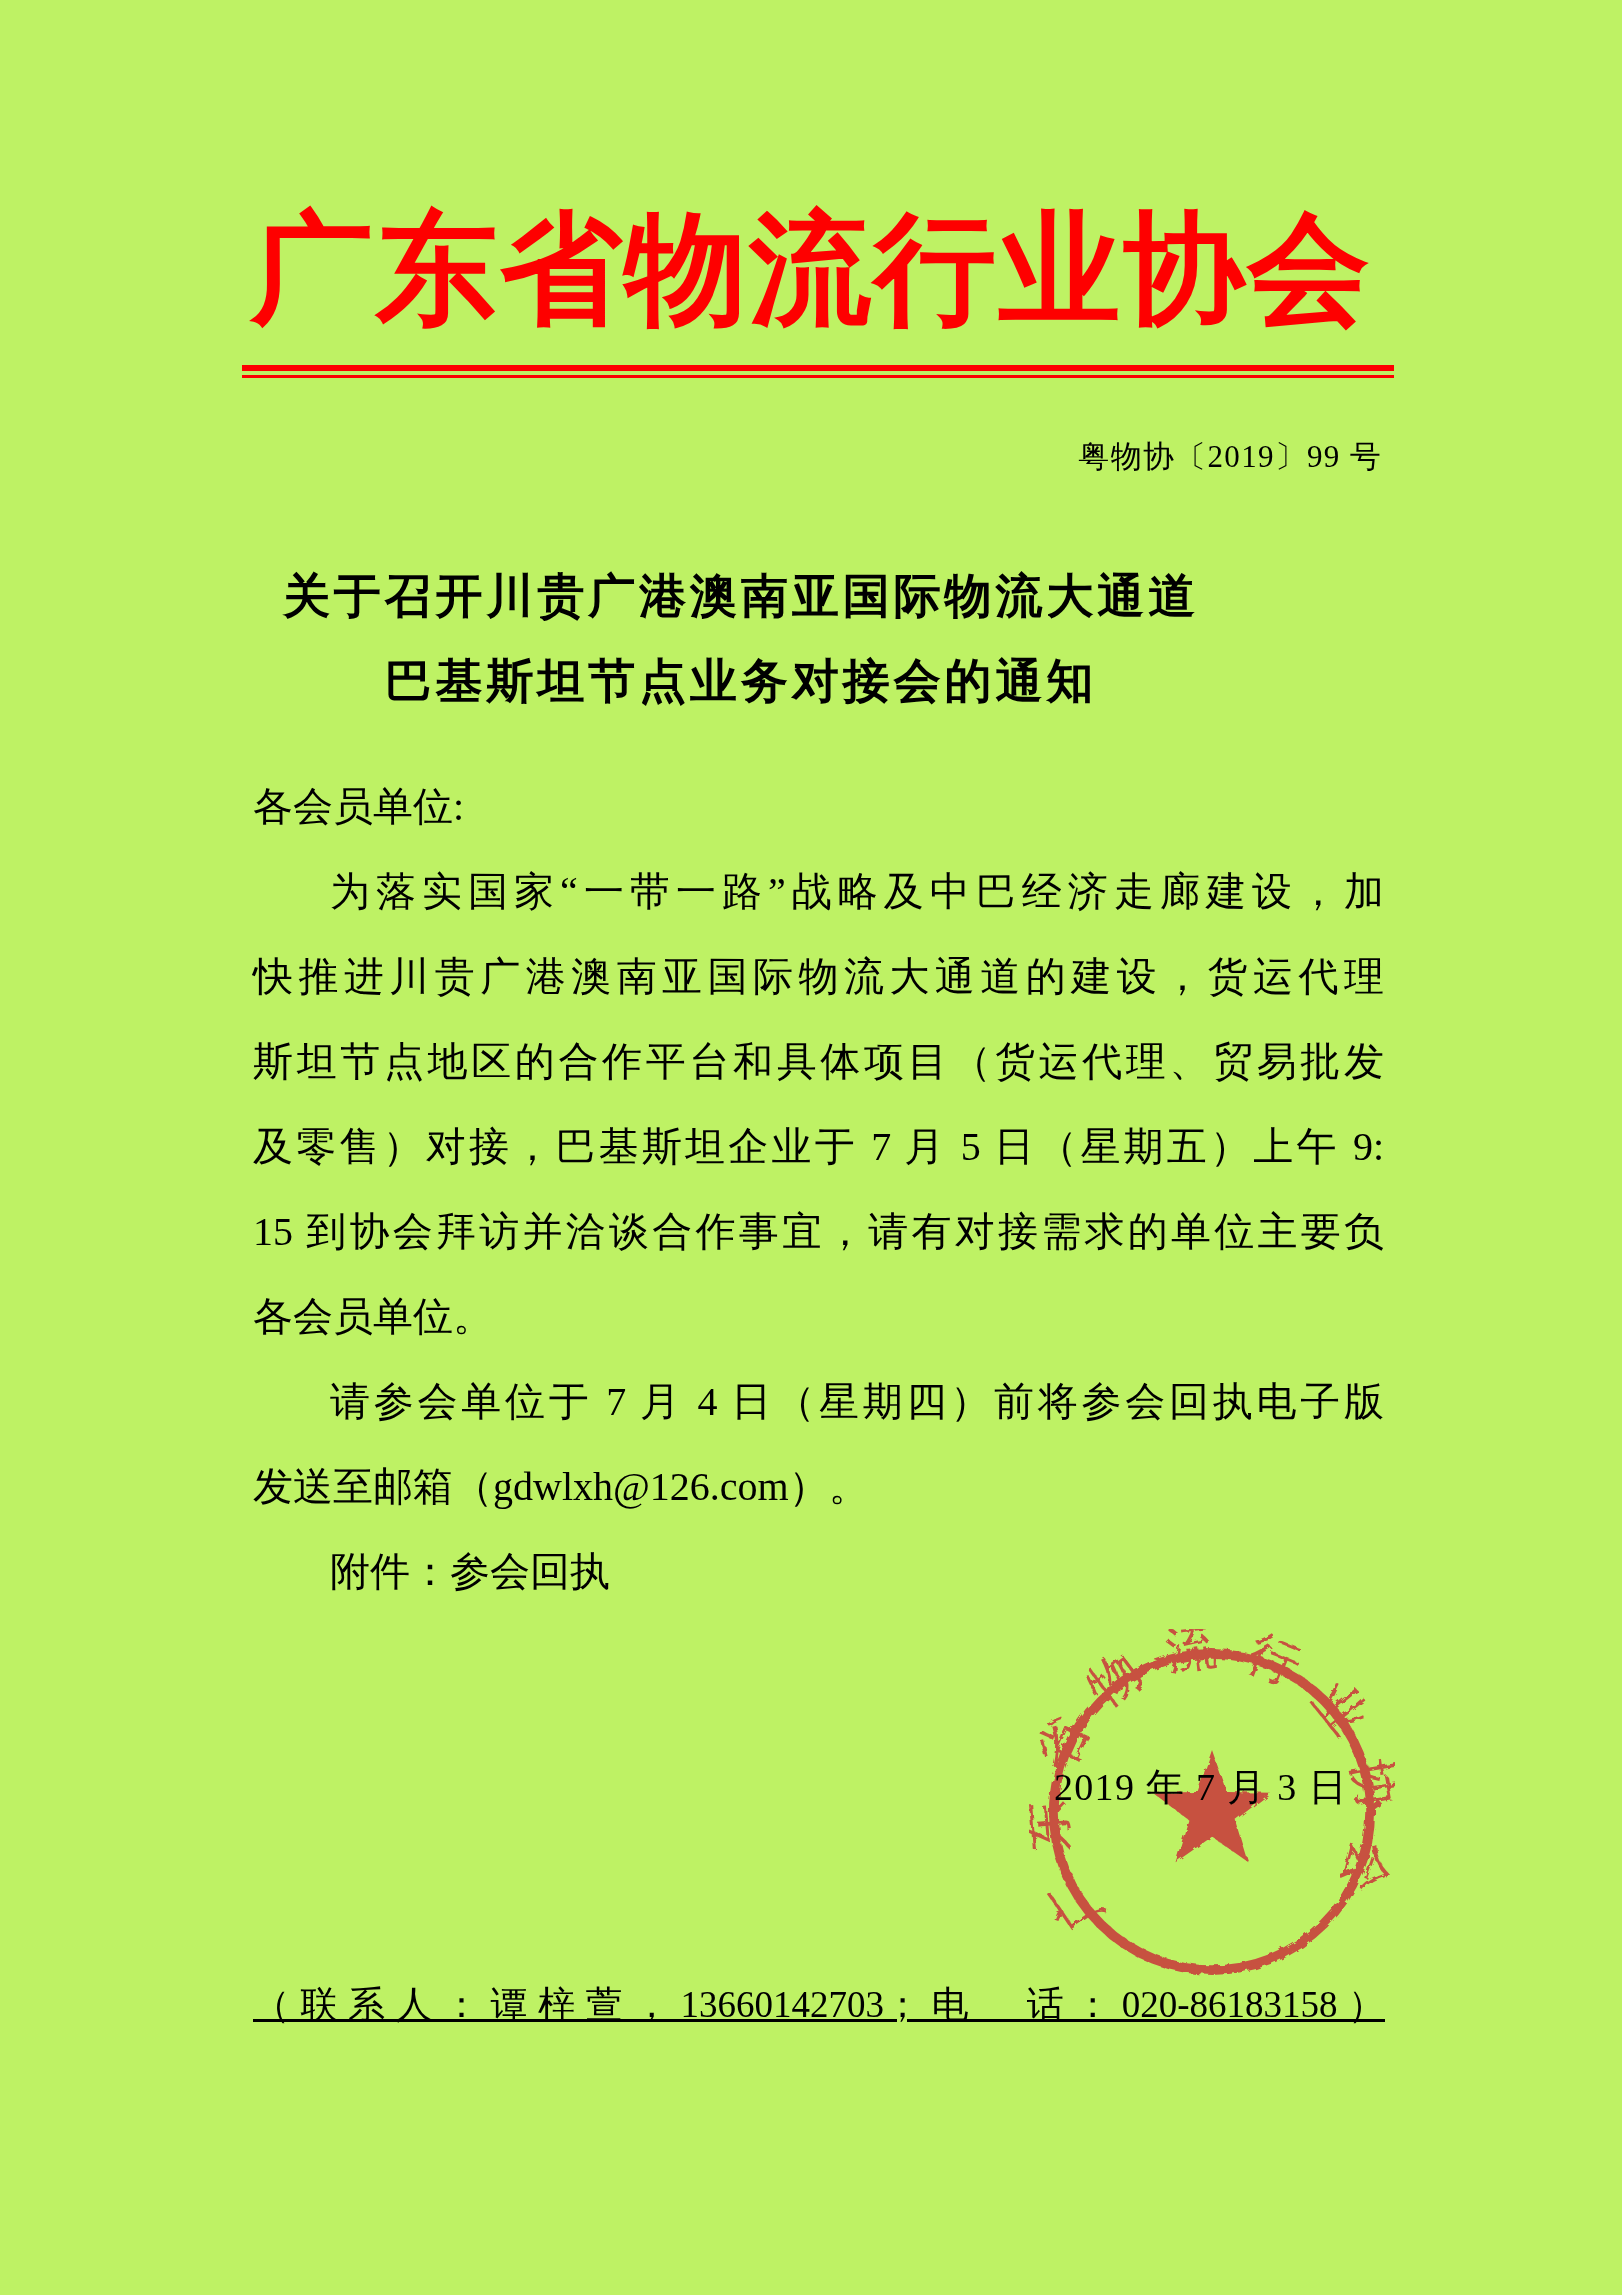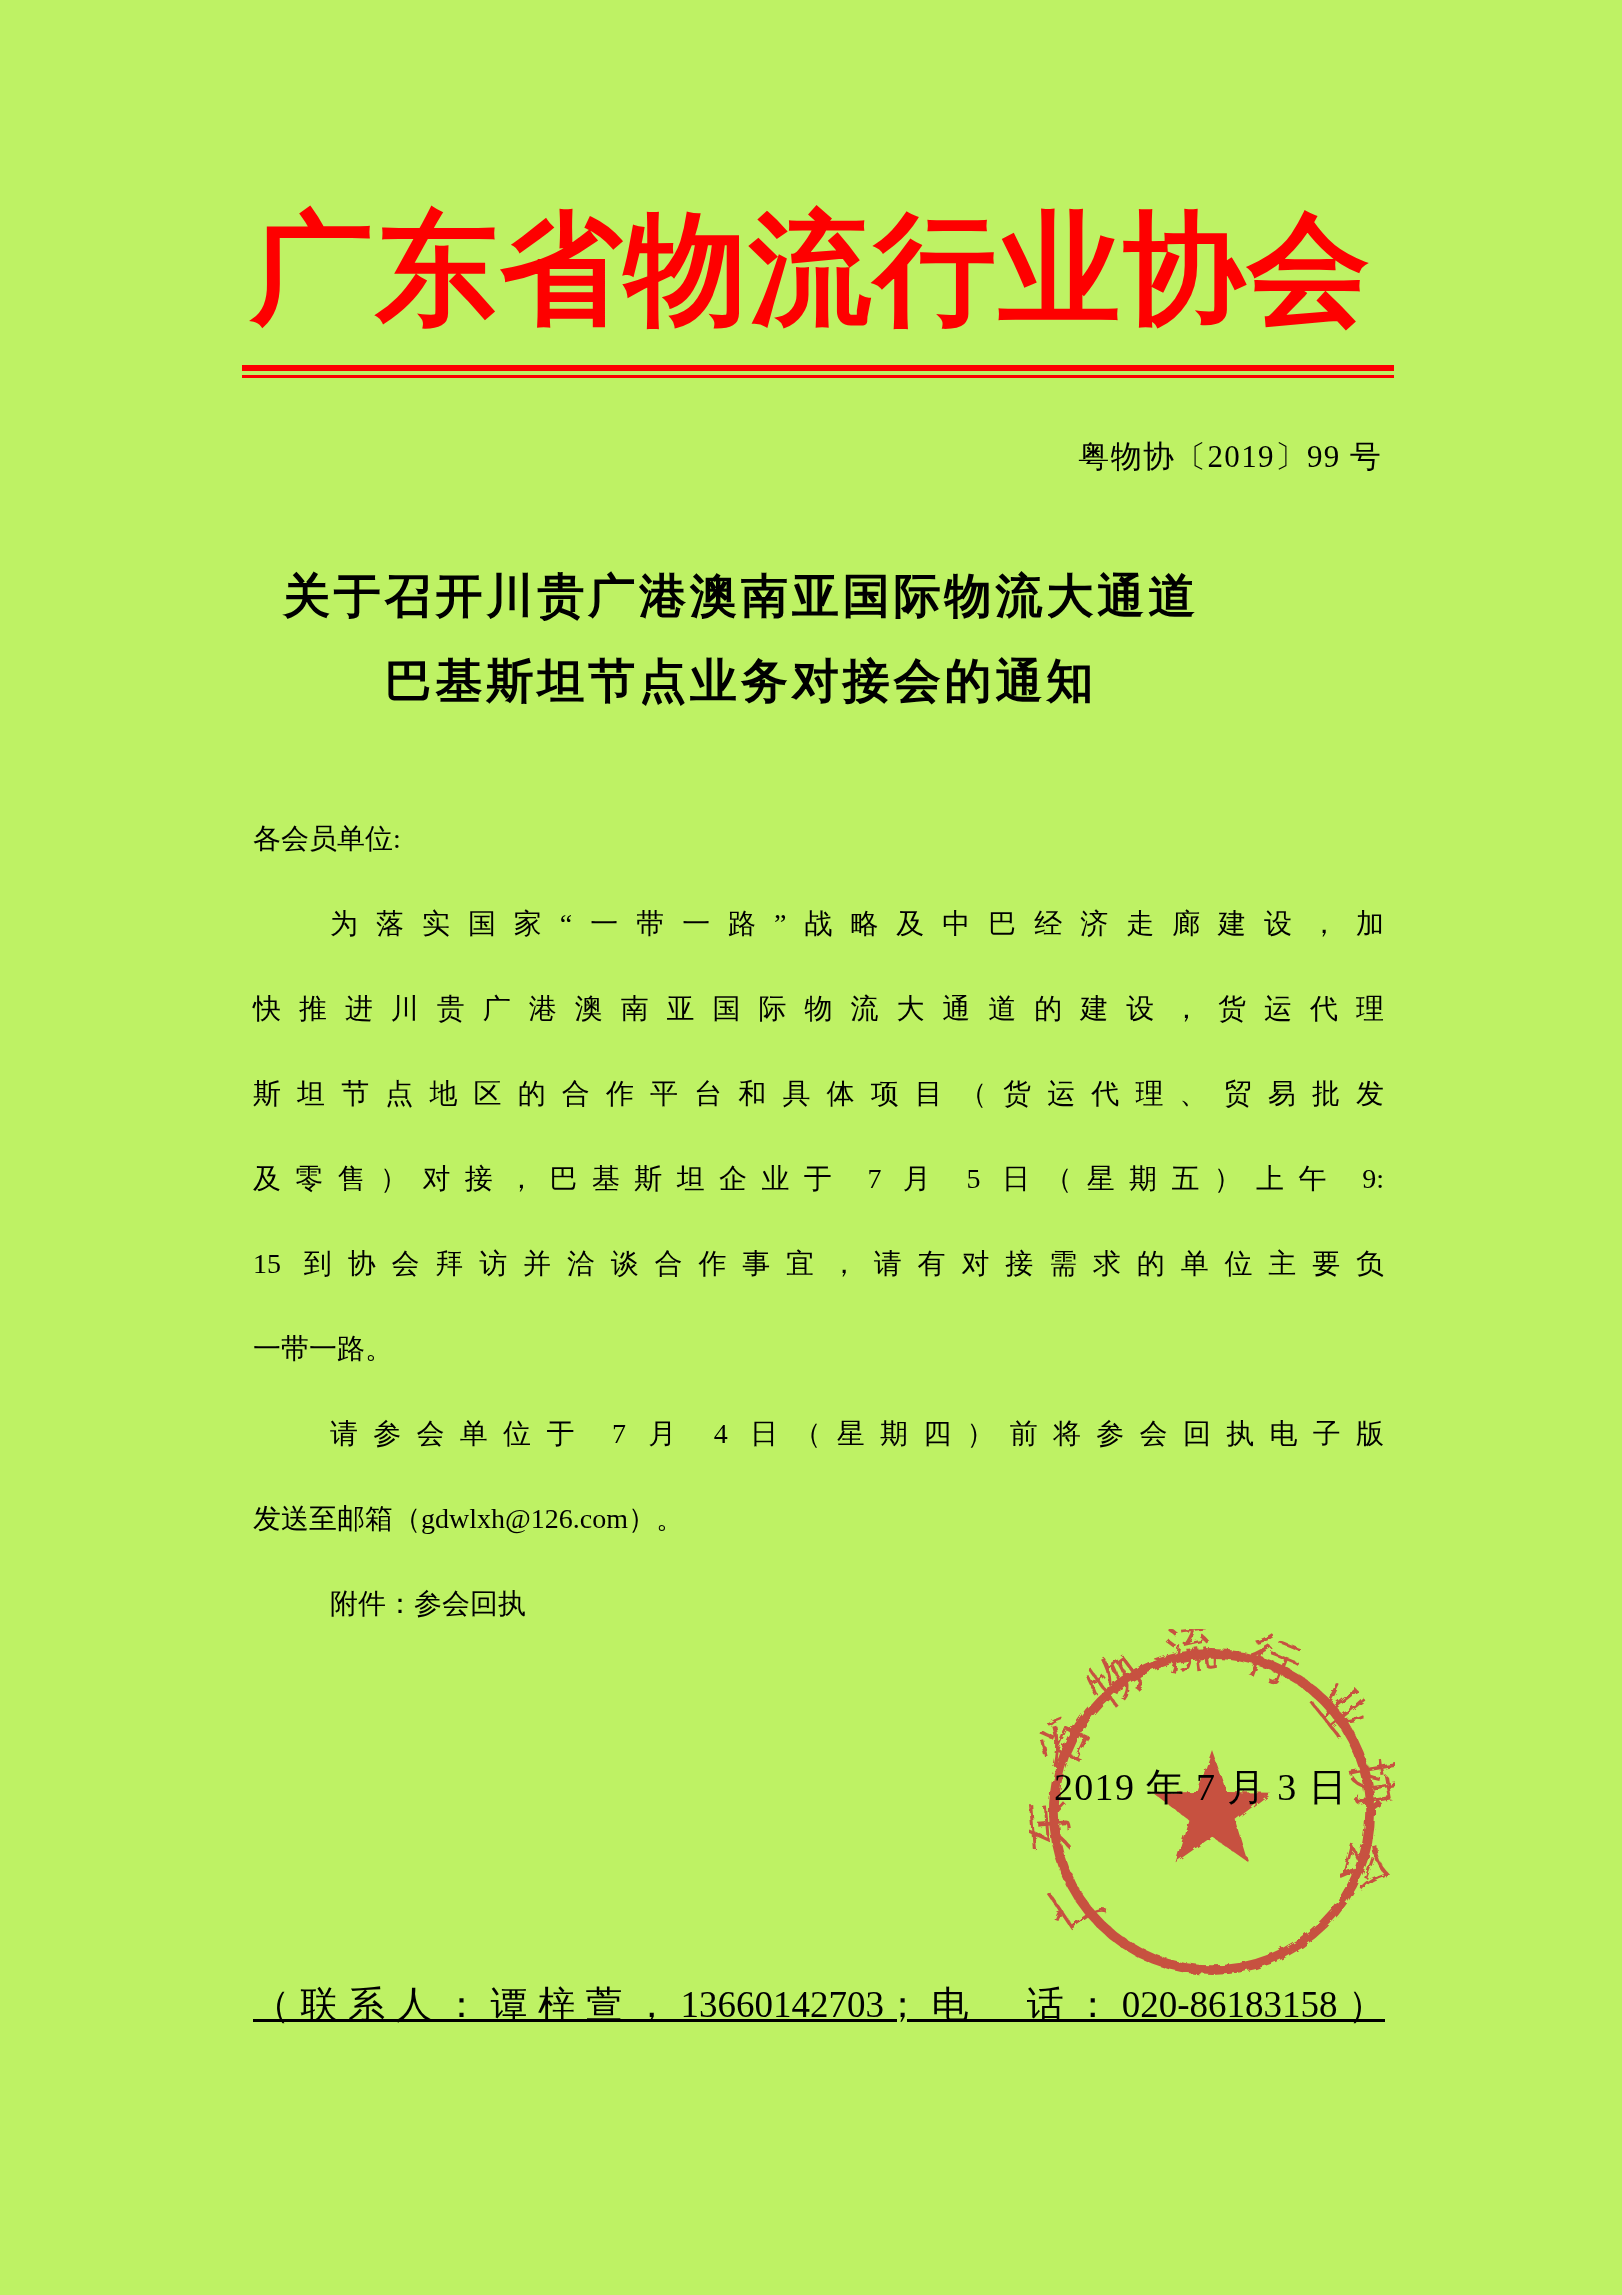--- a/index.html
+++ b/index.html
@@ -49,22 +49,22 @@
     text-align: center;
     font-weight: bold;
     font-size: 47px;
     line-height: 85px;
     letter-spacing: 3.9px;
   }
 
   
   #body-lines {
     position: absolute;
-    top: 796px; left: 253px; width: 1131px;
-    font-size: 28px;
+    top: 764px; left: 253px; width: 1131px;
+    font-size: 40px;
   }
   .body-line {
     height: 85px;
     line-height: 85px;
     white-space: nowrap;
   }
   .body-line.j {
     white-space: normal;
     text-align: justify;
     text-align-last: justify;
@@ -123,21 +123,21 @@
     <div>巴基斯坦节点业务对接会的通知</div>
   </div>
 
   <div id="body-lines">
       <div class="body-line">各会员单位:</div>
       <div class="body-line j ind">为落实国家“一带一路”战略及中巴经济走廊建设，加</div>
       <div class="body-line j">快推进川贵广港澳南亚国际物流大通道的建设，货运代理</div>
       <div class="body-line j">斯坦节点地区的合作平台和具体项目（货运代理、贸易批发</div>
       <div class="body-line j">及零售）对接，巴基斯坦企业于 7 月 5 日（星期五）上午 9:</div>
       <div class="body-line j">15 到协会拜访并洽谈合作事宜，请有对接需求的单位主要负</div>
-      <div class="body-line">一带一路。</div>
+      <div class="body-line">各会员单位。</div>
       <div class="body-line j ind">请参会单位于 7 月 4 日（星期四）前将参会回执电子版</div>
       <div class="body-line">发送至邮箱（gdwlxh@126.com）。</div>
       <div class="body-line ind">附件：参会回执</div>
     </div>
 
   <svg id="seal" viewBox="-280 -280 560 560" xmlns="http://www.w3.org/2000/svg">
     <defs>
       <filter id="sealRough" x="-20%" y="-20%" width="140%" height="140%">
         <feTurbulence type="fractalNoise" baseFrequency="0.09" numOctaves="2" result="n"></feTurbulence>
         <feDisplacementMap in="SourceGraphic" in2="n" scale="9"></feDisplacementMap>

